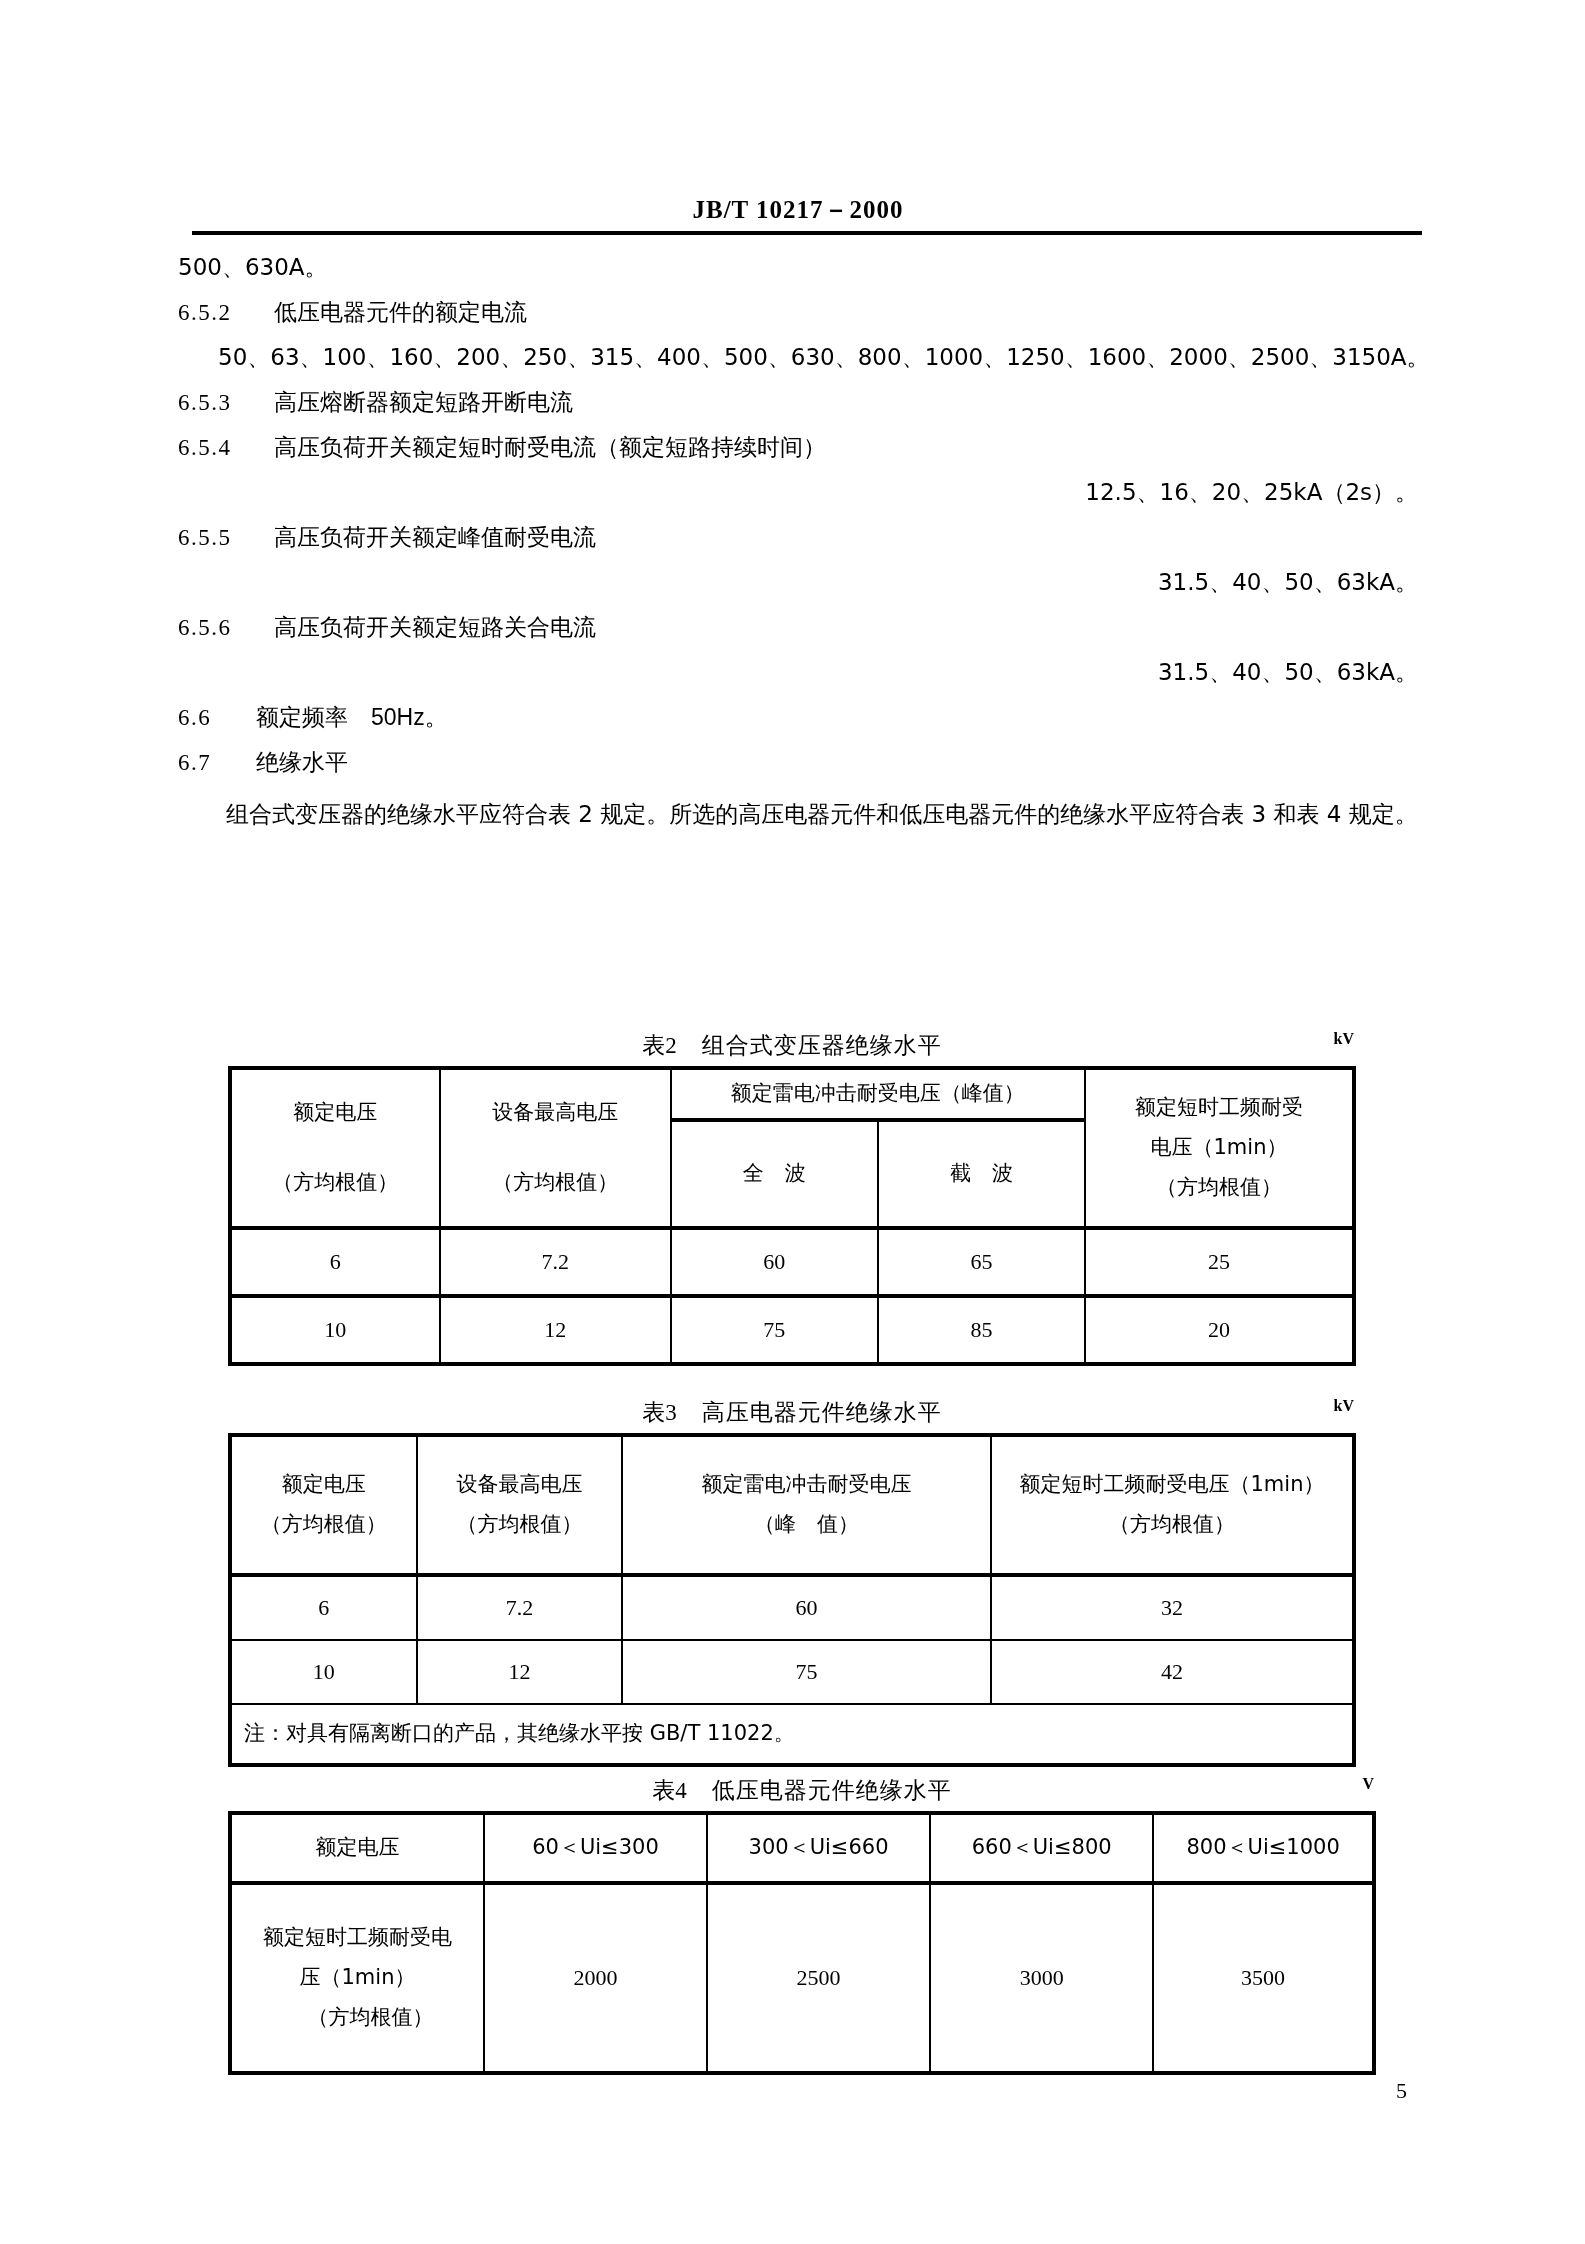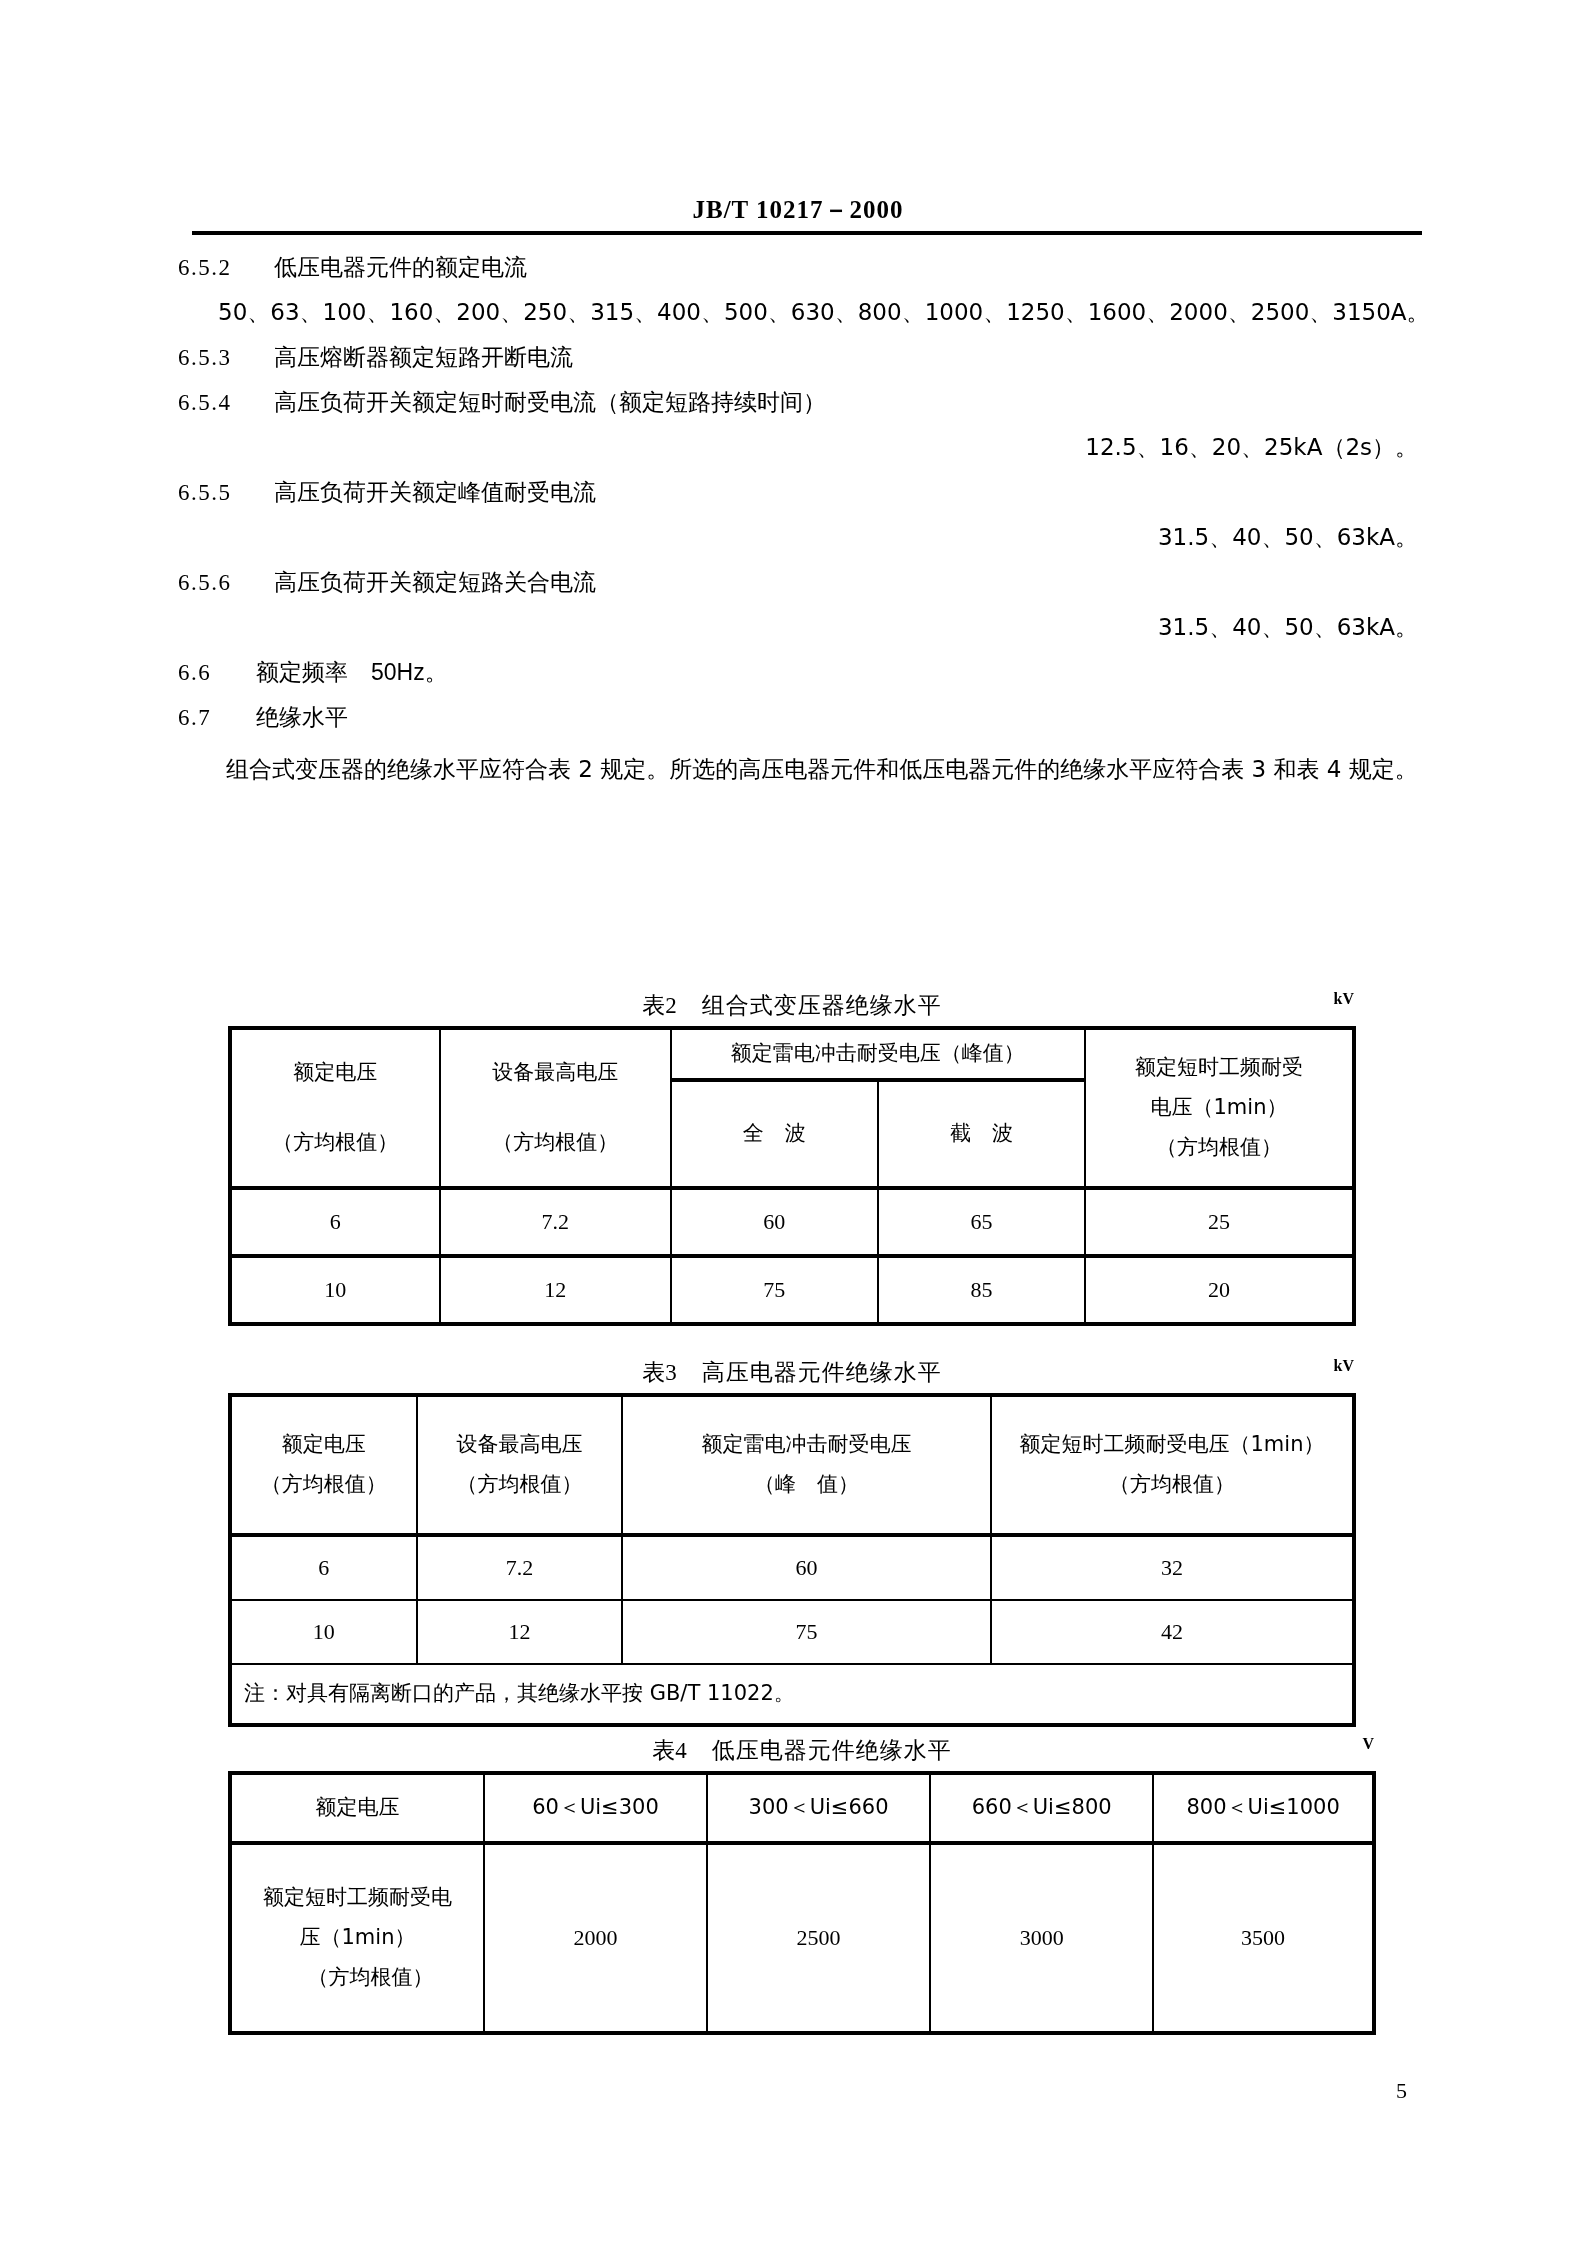--- a/index.html
+++ b/index.html
@@ -70,21 +70,21 @@
     font-family: "Liberation Serif", "DejaVu Serif", serif;
     font-size: 23px;
     letter-spacing: 1.5px;
   }
   .clause.short { min-width: 78px; }
   .ind1 { padding-left: 40px; text-align: right; }
   .ind-para { text-indent: 48px; }
   .cjk { font-family: Liberation Sans, sans-serif; }
 
   
-  .tablewrap { position: absolute; }
+  .tablewrap { position: absolute; margin-top: 40px; }
   .tbl-caption {
     position: relative;
     height: 36px;
     font-size: 23px;
     font-family: "DejaVu Sans", "Liberation Sans", sans-serif;
   }
   .tbl-caption .cap-text {
     position: absolute;
     left: 0; right: 0;
     text-align: center;
@@ -155,20 +155,21 @@
 
 <div class="page">
 
   <div class="header-zone">
     <div class="header-title">JB/T  10217－2000</div>
     <div class="header-rule"></div>
   </div>
 
   <div class="body-zone">
 
+    <div class="line">500、630A。</div>
 
     <div class="line">
       <span class="clause">6.5.2</span><span class="cjk">低压电器元件的额定电流</span>
     </div>
     <div class="line ind1">50、63、100、160、200、250、315、400、500、630、800、1000、1250、1600、2000、2500、3150A。</div>
 
     <div class="line">
       <span class="clause">6.5.3</span><span class="cjk">高压熔断器额定短路开断电流</span>
     </div>
 

